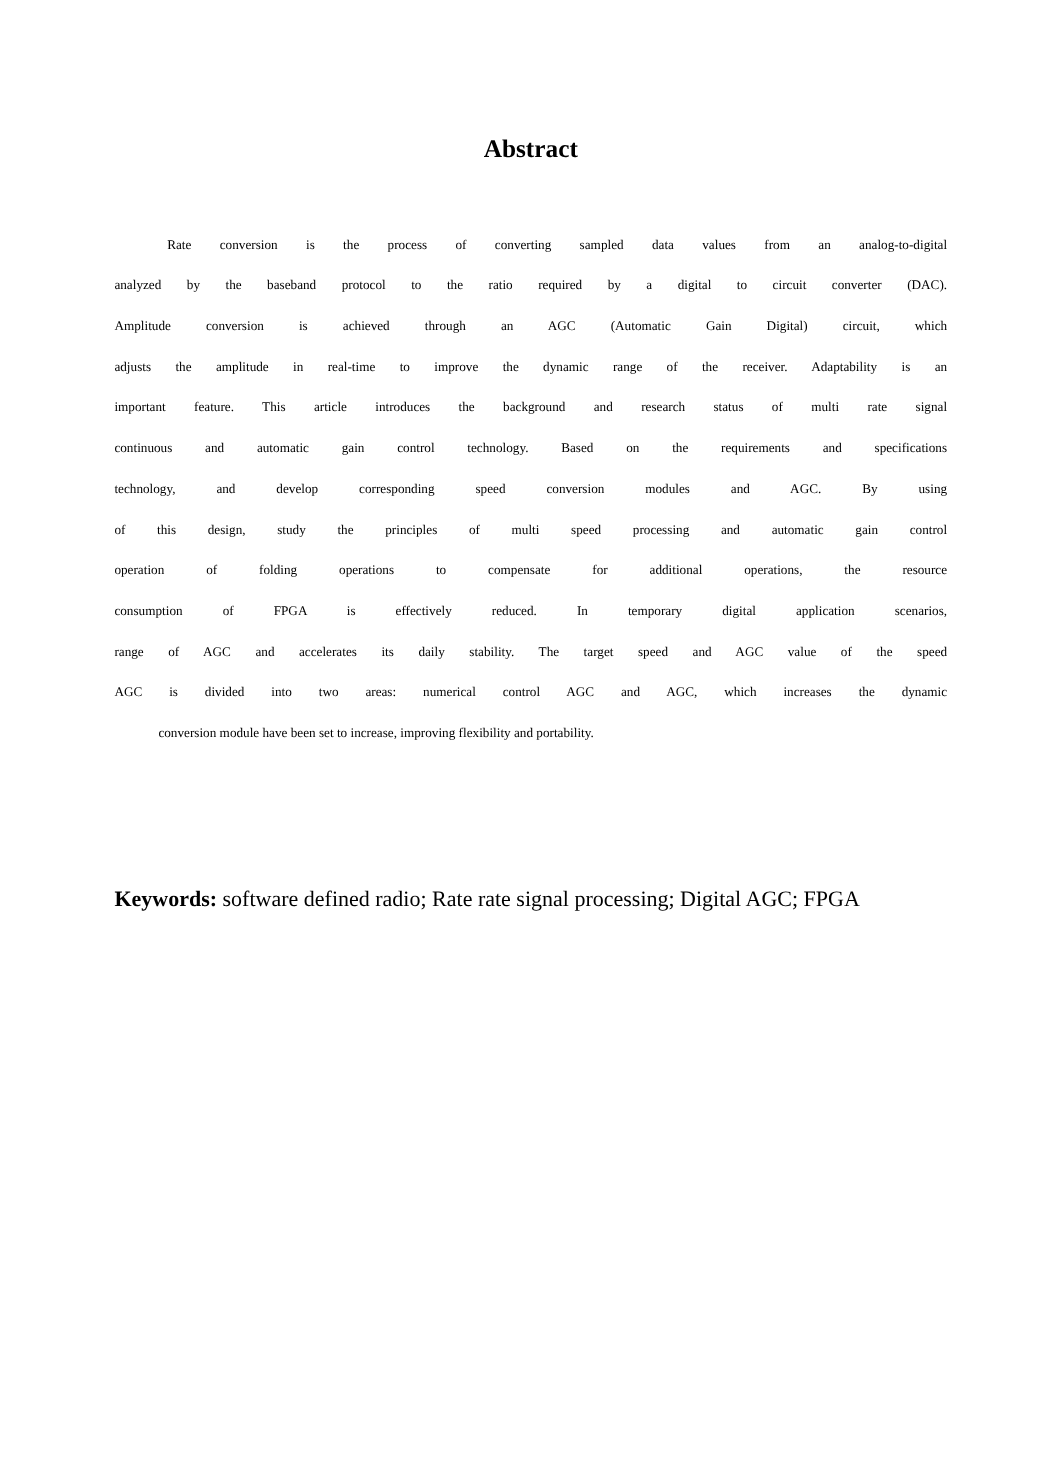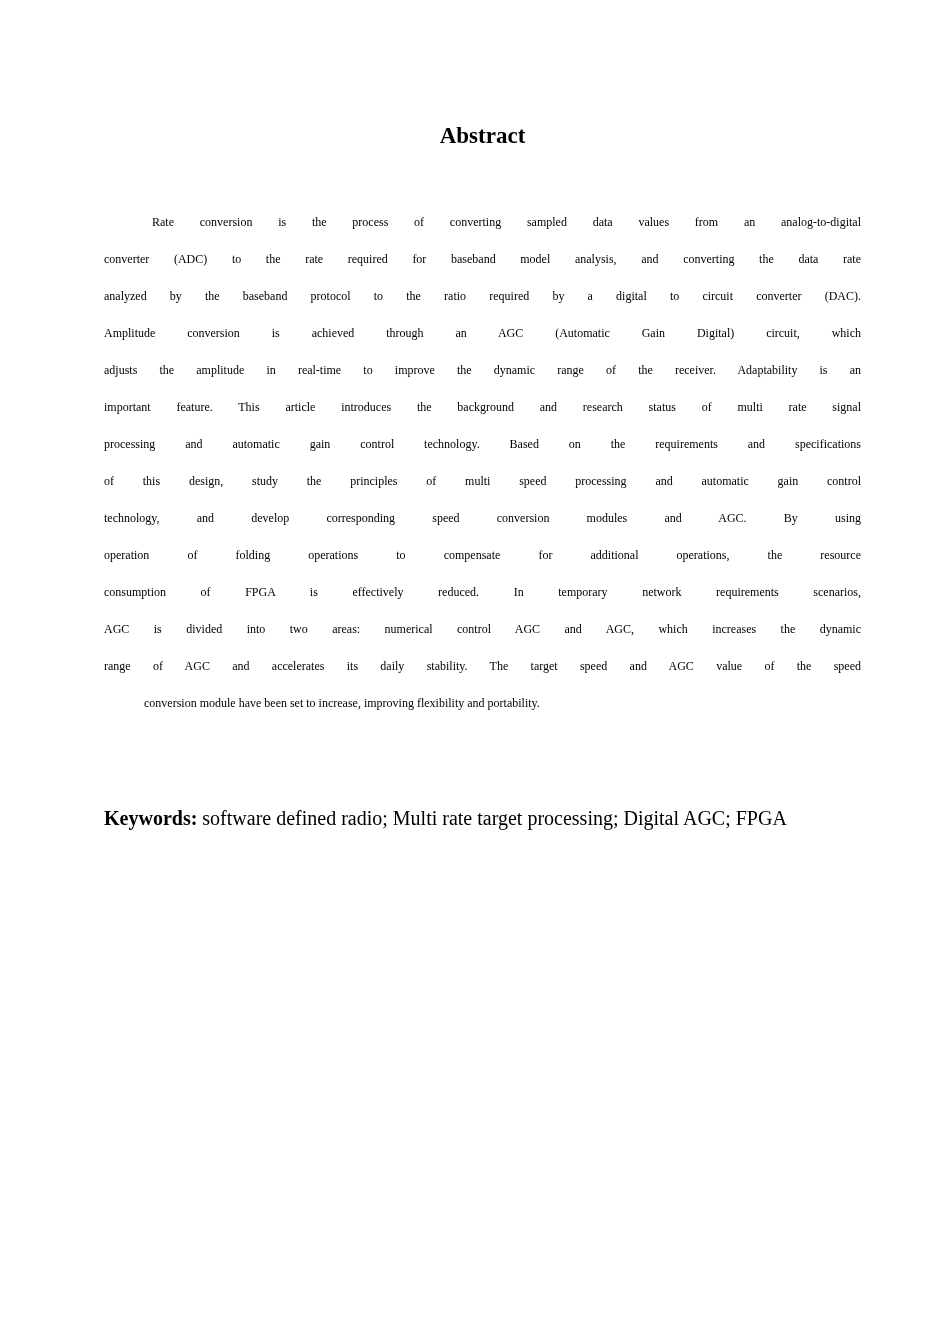--- a/index.html
+++ b/index.html
@@ -71,31 +71,30 @@
 </style>
 </head>
 <body>
 
 <div class="page">
 
   <div class="doc-title">Abstract</div>
 
   <div class="abstract-body">
     <div class="line first">Rate conversion is the process of converting sampled data values from an analog-to-digital</div>
-    <div class="line">converter (ADC) to the rate required for baseband model analysis, and converting the data rate</div>
     <div class="line">analyzed by the baseband protocol to the ratio required by a digital to circuit converter (DAC).</div>
     <div class="line">Amplitude conversion is achieved through an AGC (Automatic Gain Digital) circuit, which</div>
     <div class="line">adjusts the amplitude in real-time to improve the dynamic range of the receiver. Adaptability is an</div>
     <div class="line">important feature. This article introduces the background and research status of multi rate signal</div>
-    <div class="line">processing and automatic gain control technology. Based on the requirements and specifications</div>
+    <div class="line">continuous and automatic gain control technology. Based on the requirements and specifications</div>
+    <div class="line">technology, and develop corresponding speed conversion modules and AGC. By using</div>
     <div class="line">of this design, study the principles of multi speed processing and automatic gain control</div>
-    <div class="line">technology, and develop corresponding speed conversion modules and AGC. By using</div>
     <div class="line">operation of folding operations to compensate for additional operations, the resource</div>
-    <div class="line">consumption of FPGA is effectively reduced. In temporary network requirements scenarios,</div>
+    <div class="line">consumption of FPGA is effectively reduced. In temporary digital application scenarios,</div>
+    <div class="line">range of AGC and accelerates its daily stability. The target speed and AGC value of the speed</div>
     <div class="line">AGC is divided into two areas: numerical control AGC and AGC, which increases the dynamic</div>
-    <div class="line">range of AGC and accelerates its daily stability. The target speed and AGC value of the speed</div>
     <div class="line last">conversion module have been set to increase, improving flexibility and portability.</div>
   </div>
 
-  <div class="keywords-line"><b>Keywords:</b> <span>software defined radio; Multi rate target processing; Digital AGC; FPGA</span></div>
+  <div class="keywords-line"><b>Keywords:</b> <span>software defined radio; Rate rate signal processing; Digital AGC; FPGA</span></div>
 
 
 </div>
 
 </body></html>

